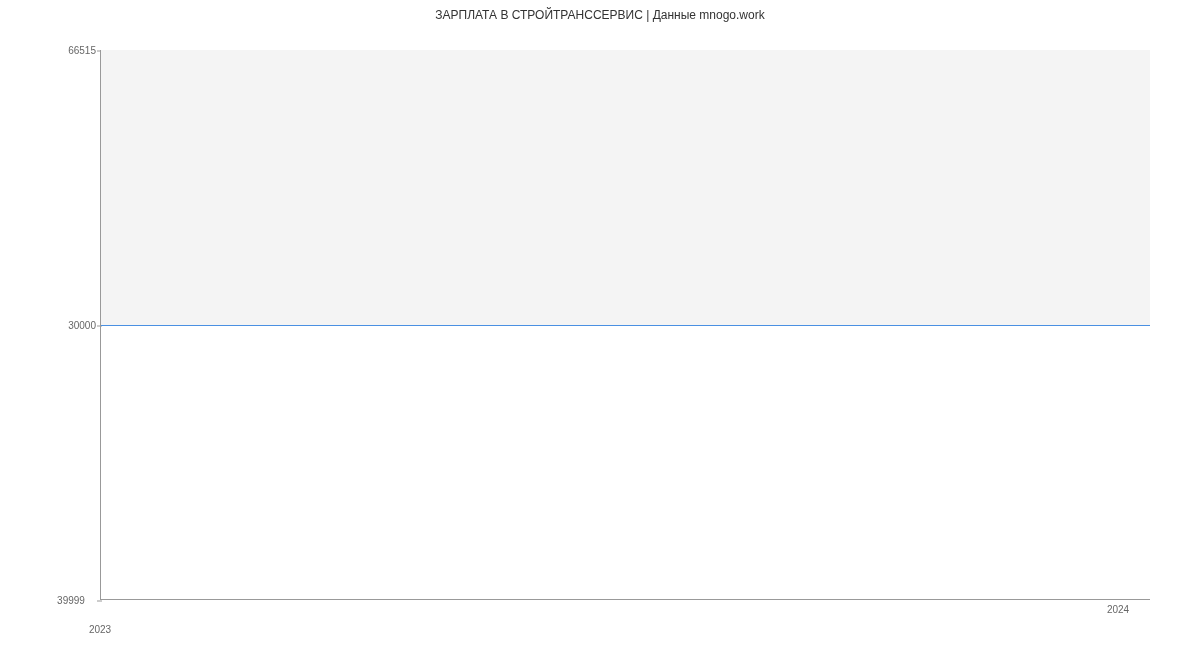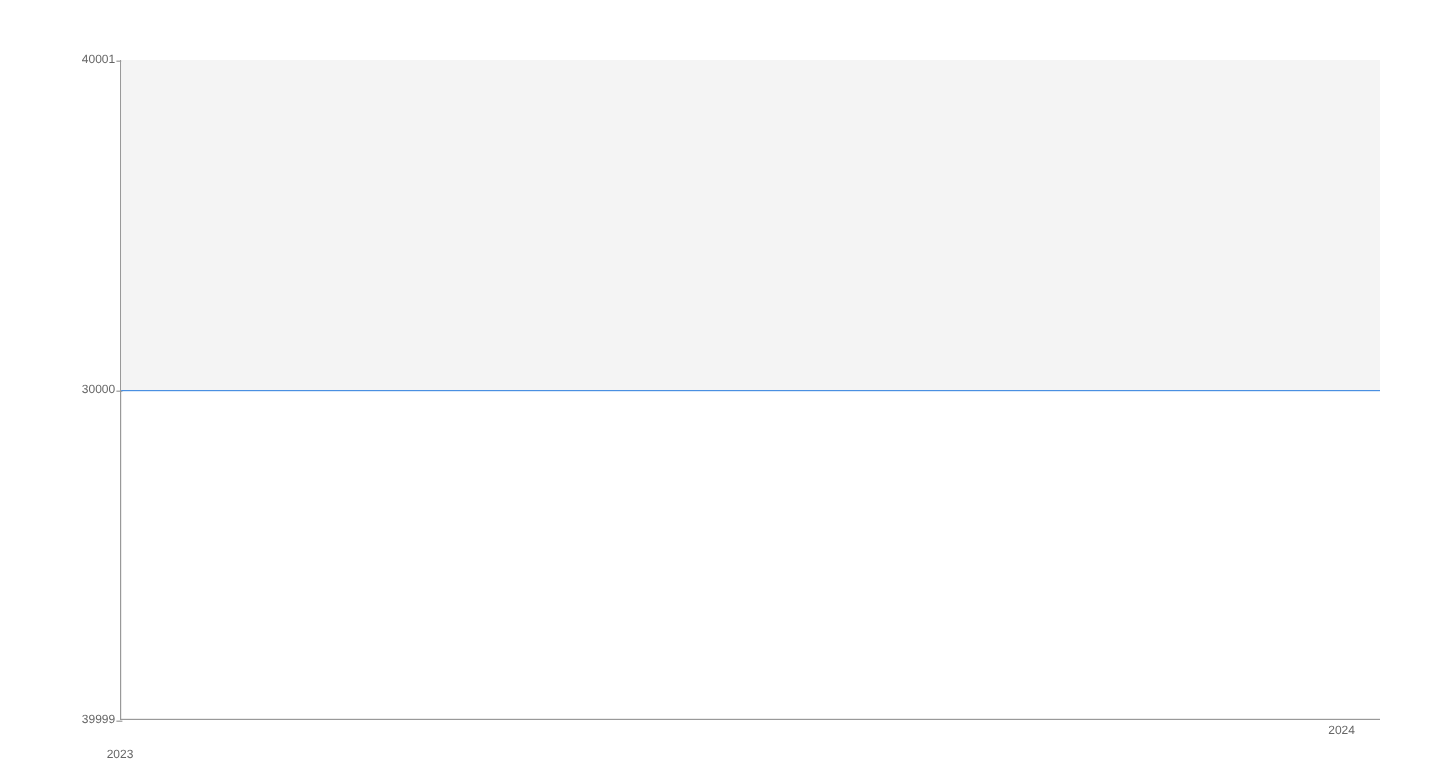--- a/index.html
+++ b/index.html
@@ -74,30 +74,31 @@
     color: #666;
     transform: translateX(-50%);
     text-align: center;
   }
 </style>
 </head>
 <body>
 
 <div class="chart-wrap">
 
+  <div class="title">ЗАРПЛАТА В  СТРОЙТРАНССЕРВИС | Данные mnogo.work</div>
 
   <div class="y-tick" style="top:50px;">
-    <span>40001</span>
+    <span>66515</span>
     <span class="tick-mark"></span>
   </div>
   <div class="y-tick" style="top:325px;">
     <span>30000</span>
     <span class="tick-mark"></span>
   </div>
-  <div class="y-tick" style="top:600px;">
+  <div class="y-tick" style="top:600px;text-align:center;">
     <span>39999</span>
     <span class="tick-mark"></span>
   </div>
 
   <div class="x-tick" style="left:100px;margin-top:20px;">2023</div>
   <div class="x-tick" style="left:1118px;">2024</div>
 
   <div class="plot">
     <div class="area-fill" id="area-fill" style="top: 0px; height: 275px; background: rgb(244, 244, 244);"></div>
     <div class="line" id="series-line" style="top: 275px; border-top-color: rgb(74, 144, 226);"></div>

